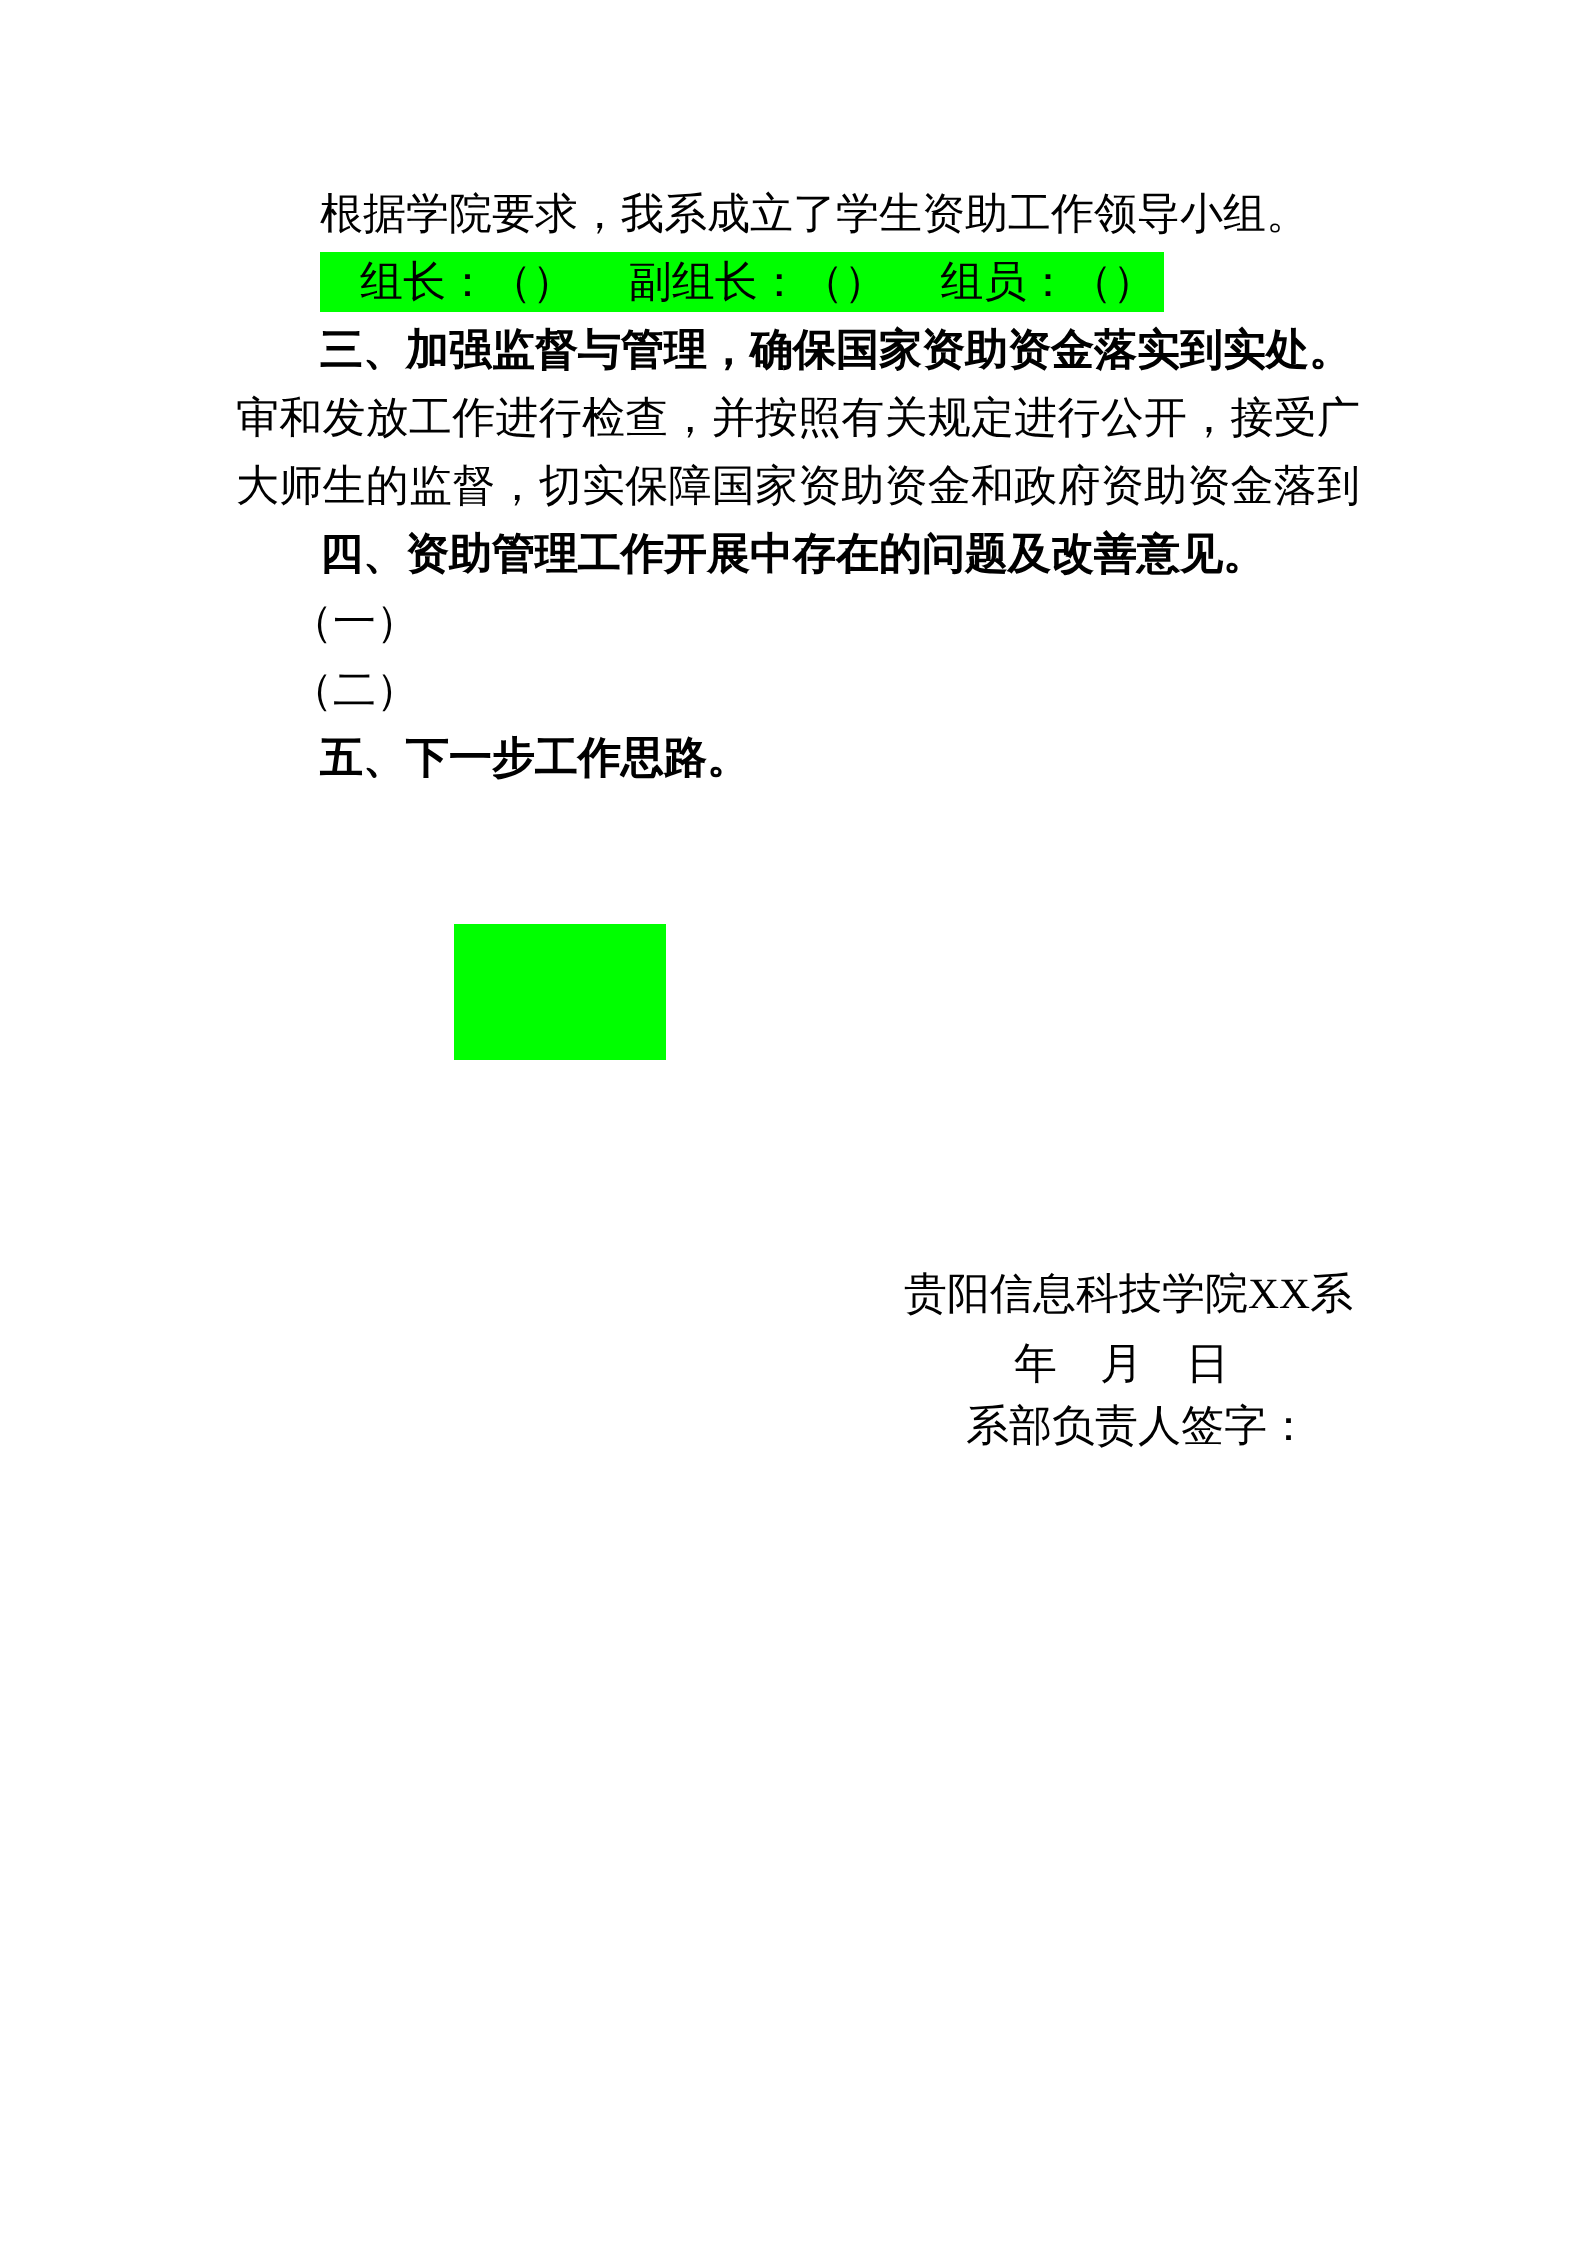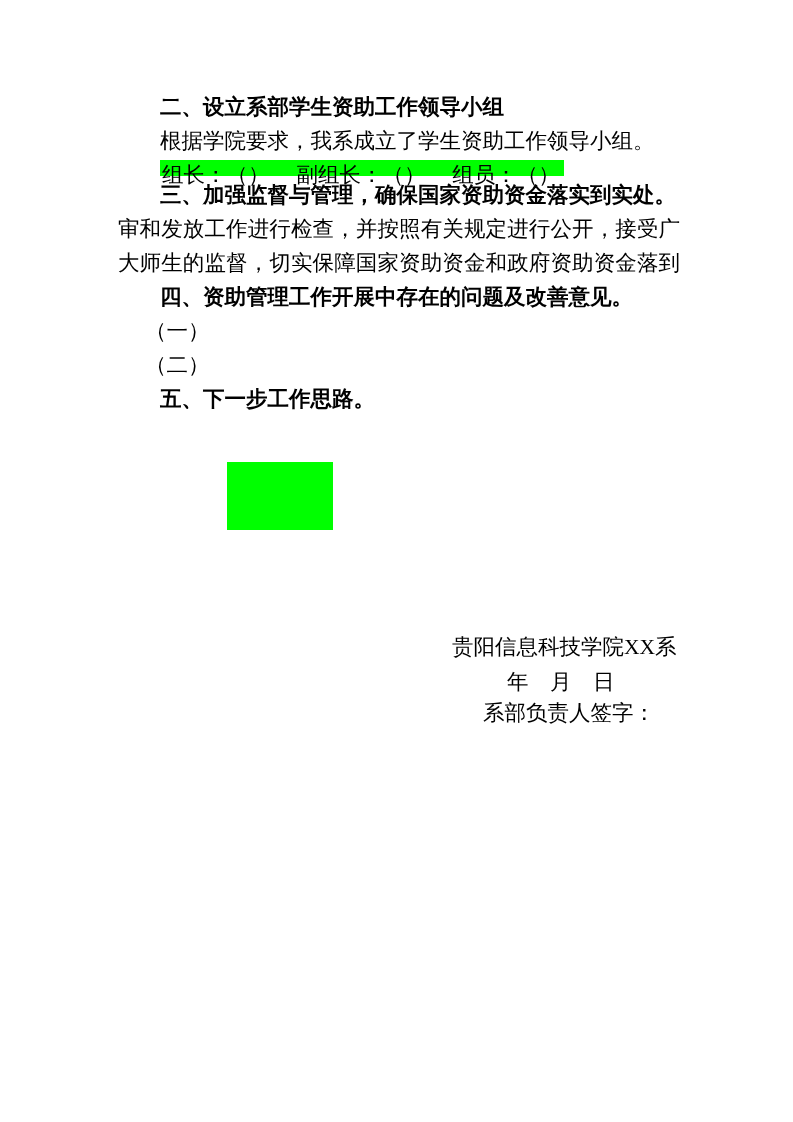--- a/index.html
+++ b/index.html
@@ -42,25 +42,25 @@
   .g-wide {
     display:inline-block;
     width:42px; height:36px;
     background:#00FF00;
     vertical-align:middle;
   }
   .hl-bar-line {
     margin-left:42px;
     width:fit-content;
     background:#00FF00;
-    height:16px;
+    height:30px;
     line-height:30px;
     margin-top:2px;
     margin-bottom:2px;
-    padding:0 4px 0 2px;
+    padding:0 4px 0 20px;
     font-size:21.5px;
     white-space:nowrap;
   }
   .g-big {
     position:absolute;
     left:227px; top:462px;
     width:106px; height:68px;
     background:#00FF00;
   }
   .sig-line {
@@ -75,21 +75,20 @@
   .sig-sign { left:483px; top:700px; }
 </style>
 </head>
 <body>
 
 <div class="page">
 
   <div class="content">
 
 
-    <div class="line heading indent"><span>二、设立系部学生资助工作领导小组</span></div>
 
     <div class="line indent"><span>根据学院要求，我系成立了学生资助工作领导小组。</span></div>
 
     <div class="hl-bar-line"><span>组长：（）　 副组长：（）　 组员：（）</span></div>
 
 
     <div class="line heading indent"><span>三、加强监督与管理，确保国家资助资金落实到实处。</span></div>
 
 
     <div class="line justify-full"><span>审和发放工作进行检查，并按照有关规定进行公开，接受广</span></div>

